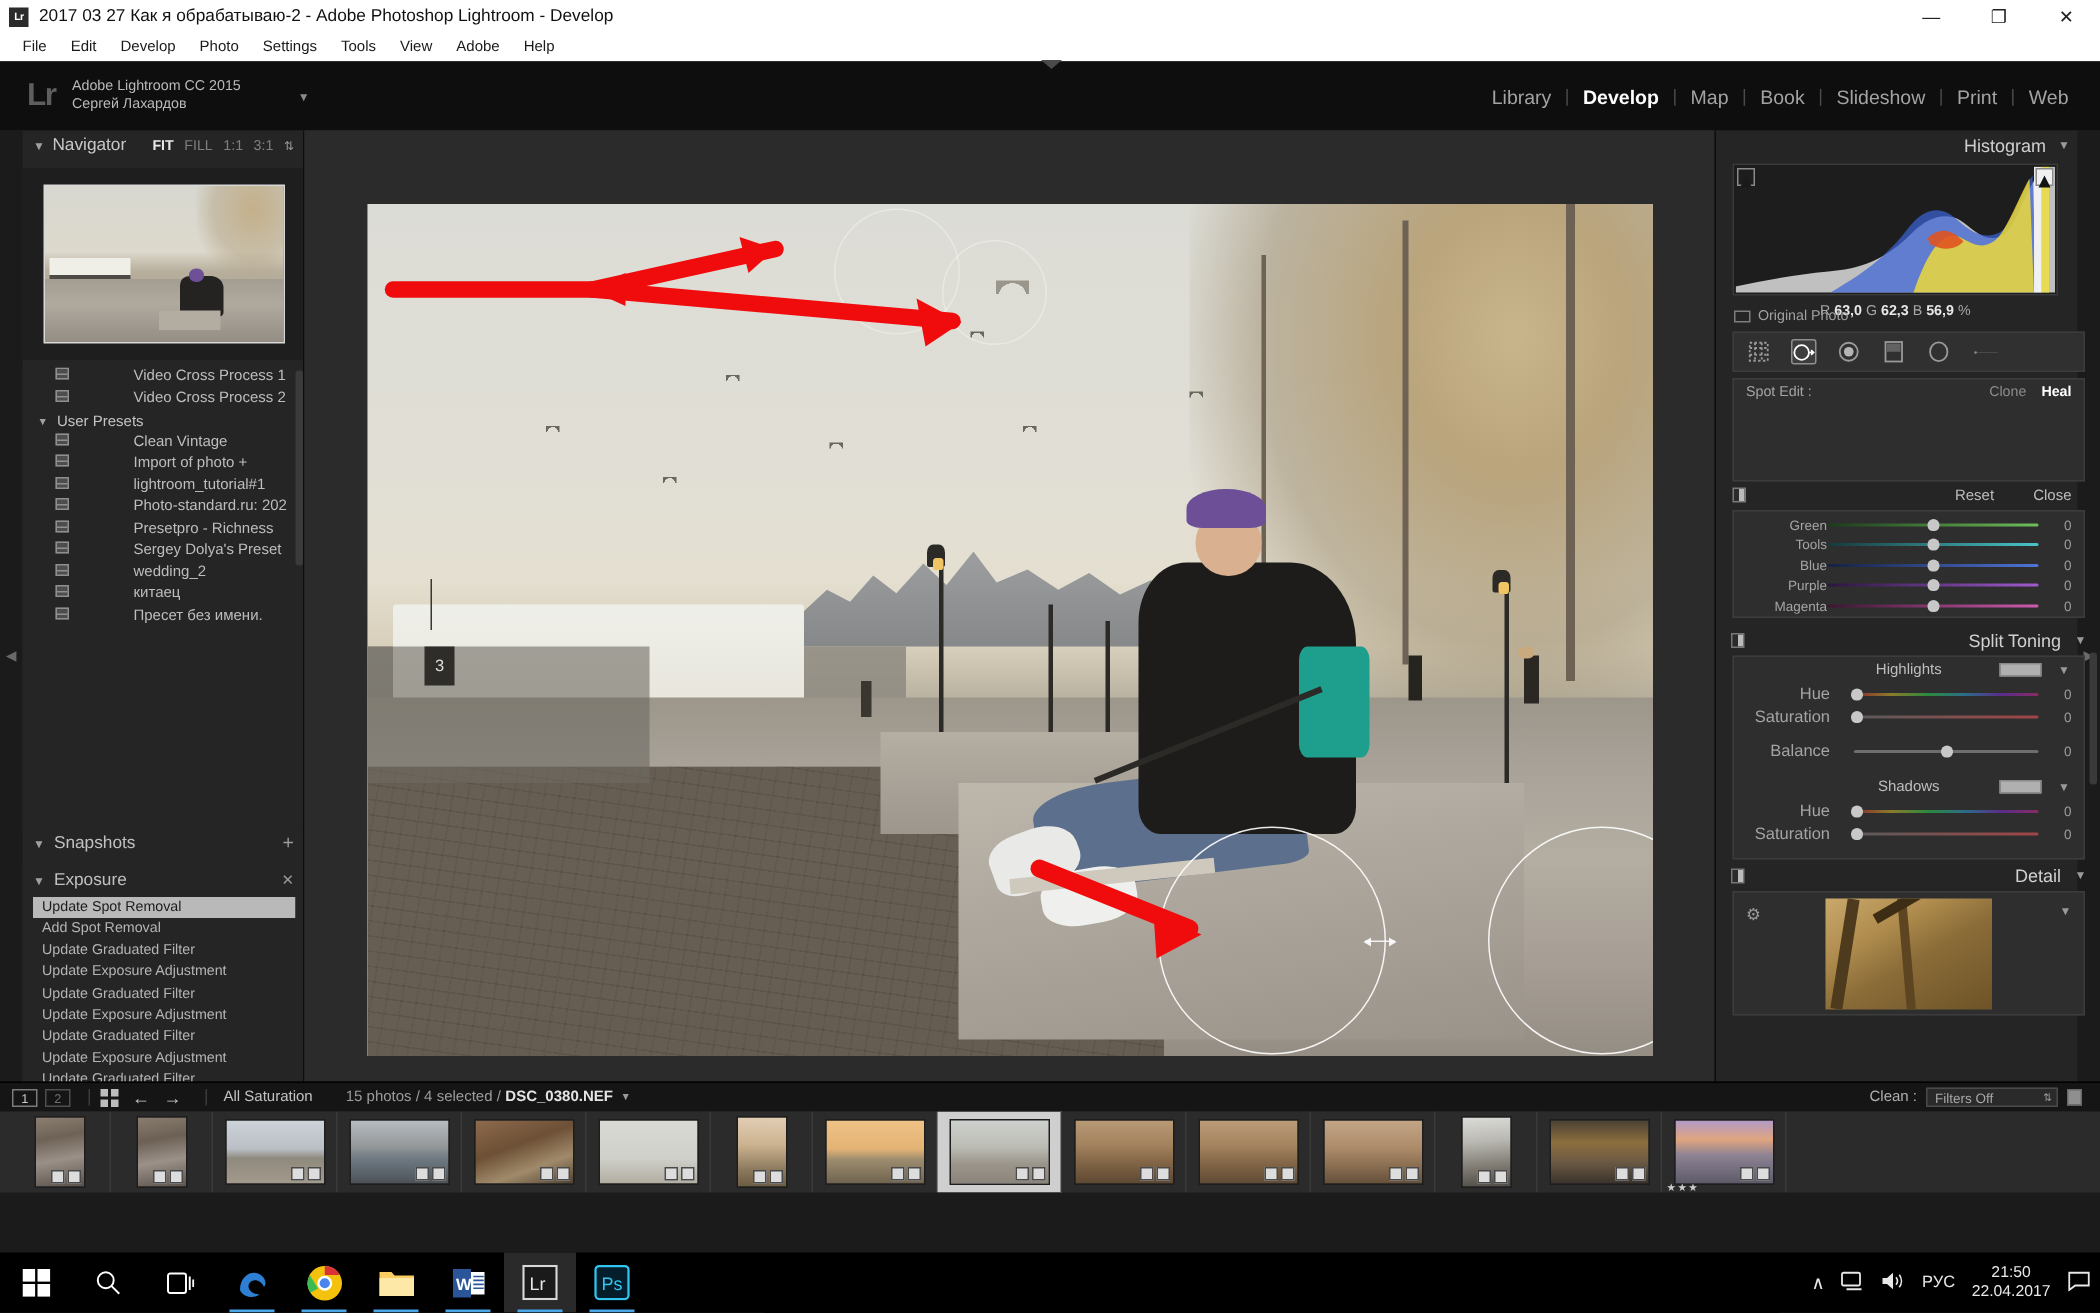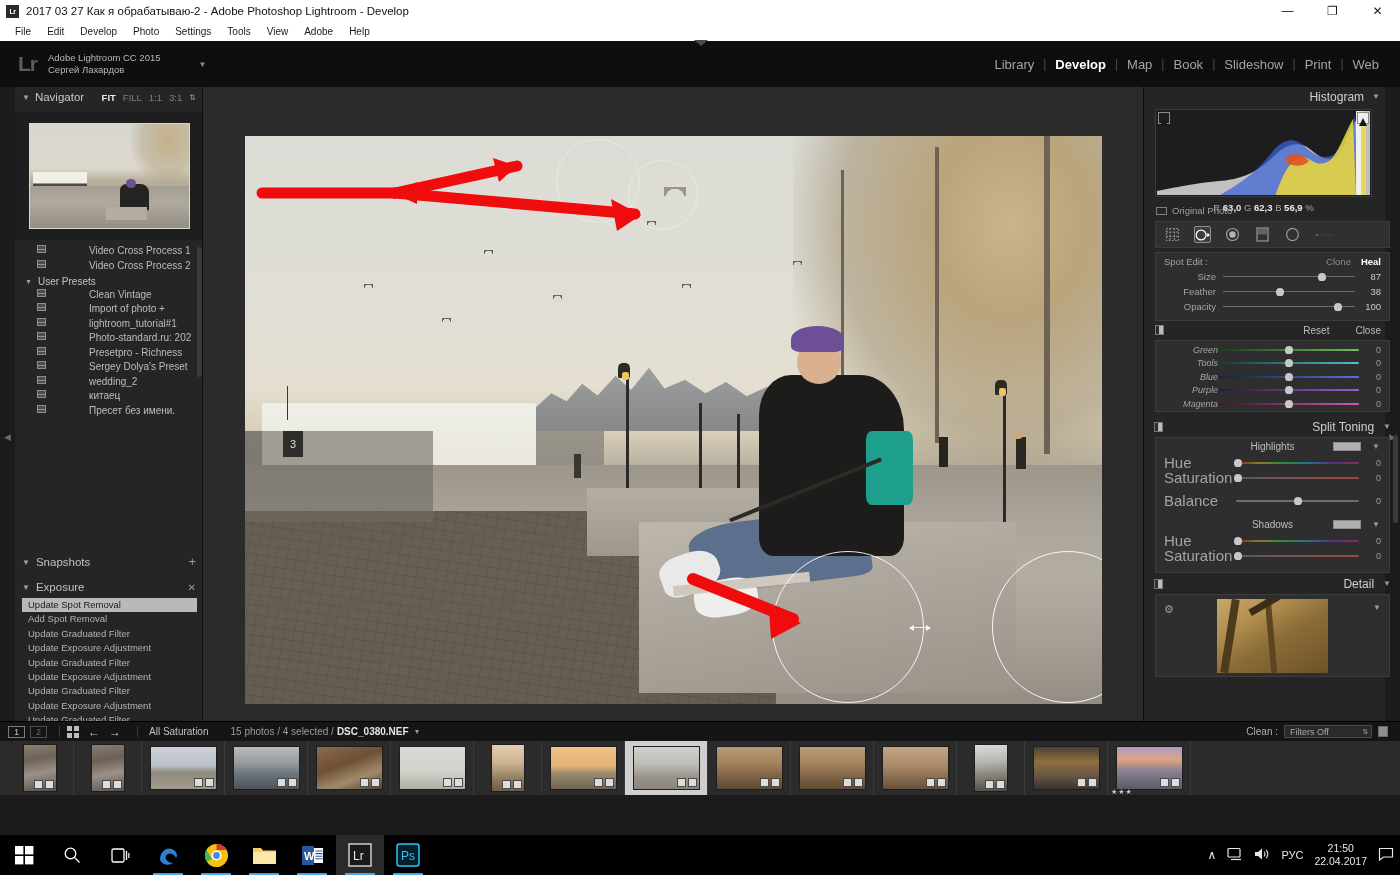--- a/index.html
+++ b/index.html
@@ -265,40 +265,40 @@
   .sl-row .vv { width:26px; text-align:right; font-size:9.5px; color:#c8c8c8; }
 
   .rc-row { position:absolute; top:235px; left:11px; width:235px; height:16px; display:flex; align-items:center; }
   .rc-row .sw { width:9px; height:10px; border:1px solid #7a7a7a; background:linear-gradient(90deg,#2b2b2b 50%,#bbb 50%); }
   .rc-row .btns { margin-left:auto; display:flex; gap:26px; padding-right:9px; }
   .rc-row .btns span { font-size:10px; color:#bcbcbc; }
 
   .colorsect { position:absolute; top:253px; left:11px; width:235px; height:72px;
     background:#2e2e2e; border:1px solid #3c3c3c; padding-top:2px; }
   .csl { display:flex; align-items:center; height:13.5px; padding:0 8px; }
-  .csl .nm { width:54px; text-align:right; font-size:9px; color:#a4a4a4; margin-right:0;font-style:italic; }
+  .csl .nm { width:54px; text-align:right; font-size:9px; color:#a4a4a4; margin-right:0; }
   .csl .tr { flex:1; height:2px; position:relative; border-radius:1px; }
   .csl .kn { position:absolute; top:-3px; left:calc(50% - 4px); width:8px; height:8px;
       background:#c8c8c8; border-radius:50% 50% 45% 45%; }
   .csl .vv { width:22px; text-align:right; font-size:9px; color:#9c9c9c; }
 
   .st-head { position:absolute; top:330px; left:0px; width:257px; height:19px;
     display:flex; align-items:center; padding:0 10px; }
   .st-head .sq { width:9px; height:10px; border:1px solid #777; background:linear-gradient(90deg,#2b2b2b 50%,#bbb 50%); }
   .st-head .lbl { margin-left:auto; font-size:12px; color:#d0d0d0; }
   .st-head .tri { font-size:8px; color:#9a9a9a; margin-left:9px; }
 
   .st-body { position:absolute; top:350px; left:11px; width:235px; height:136px;
     background:#2e2e2e; border:1px solid #3c3c3c; }
   .st-sub { display:flex; align-items:center; justify-content:center; height:17px; position:relative; }
   .st-sub .lbl { font-size:10px; color:#bdbdbd; }
   .st-sub .swatch { position:absolute; right:28px; width:28px; height:9px; background:#b0b0b0; border:1px solid #8a8a8a; }
   .st-sub .tri { position:absolute; right:9px; font-size:8px; color:#9a9a9a; }
   .sub-sl { display:flex; align-items:center; height:15px; padding:0 8px; }
-  .sub-sl .nm { width:56px; text-align:left; font-size:15px; color:#a4a4a4; margin-right:16px; }
+  .sub-sl .nm { width:56px; text-align:right; font-size:11px; color:#a4a4a4; margin-right:16px; }
   .sub-sl .tr { flex:1; height:2px; position:relative; border-radius:1px; }
   .sub-sl .kn { position:absolute; top:-3px; width:8px; height:8px; background:#c8c8c8; border-radius:50% 50% 45% 45%; }
   .sub-sl .vv { width:22px; text-align:right; font-size:9px; color:#9c9c9c; }
 
   .dt-head { position:absolute; top:487px; left:0; width:257px; height:19px;
     display:flex; align-items:center; padding:0 10px; }
   .dt-head .sq { width:9px; height:10px; border:1px solid #777; background:linear-gradient(90deg,#2b2b2b 50%,#bbb 50%); }
   .dt-head .lbl { margin-left:auto; font-size:12px; color:#d0d0d0; }
   .dt-head .tri { font-size:8px; color:#9a9a9a; margin-left:9px; }
   .dt-body { position:absolute; top:507px; left:11px; width:235px; height:83px;
@@ -718,43 +718,20 @@
         </div>
 
         <div class="spot-panel">
           <div class="sp-row1">
             <span class="t">Spot Edit :</span>
             <span class="r">
               <span>Clone</span>
               <span class="on">Heal</span>
             </span>
           </div>
-          <div id="spotsliders">
-              <div class="sl-row">
-                <span class="nm">Size</span>
-                <span class="tr">
-                  <span class="kn" style="left:72%"></span>
-                </span>
-                <span class="vv">87</span>
-              </div>
-              <div class="sl-row">
-                <span class="nm">Feather</span>
-                <span class="tr">
-                  <span class="kn" style="left:40%"></span>
-                </span>
-                <span class="vv">38</span>
-              </div>
-              <div class="sl-row">
-                <span class="nm">Opacity</span>
-                <span class="tr">
-                  <span class="kn" style="left:84%"></span>
-                </span>
-                <span class="vv">100</span>
-              </div>
-            </div>
         </div>
 
         <div class="rc-row">
           <span class="sw"></span>
           <span class="btns">
             <span>Reset</span>
             <span>Close</span>
           </span>
         </div>
 

